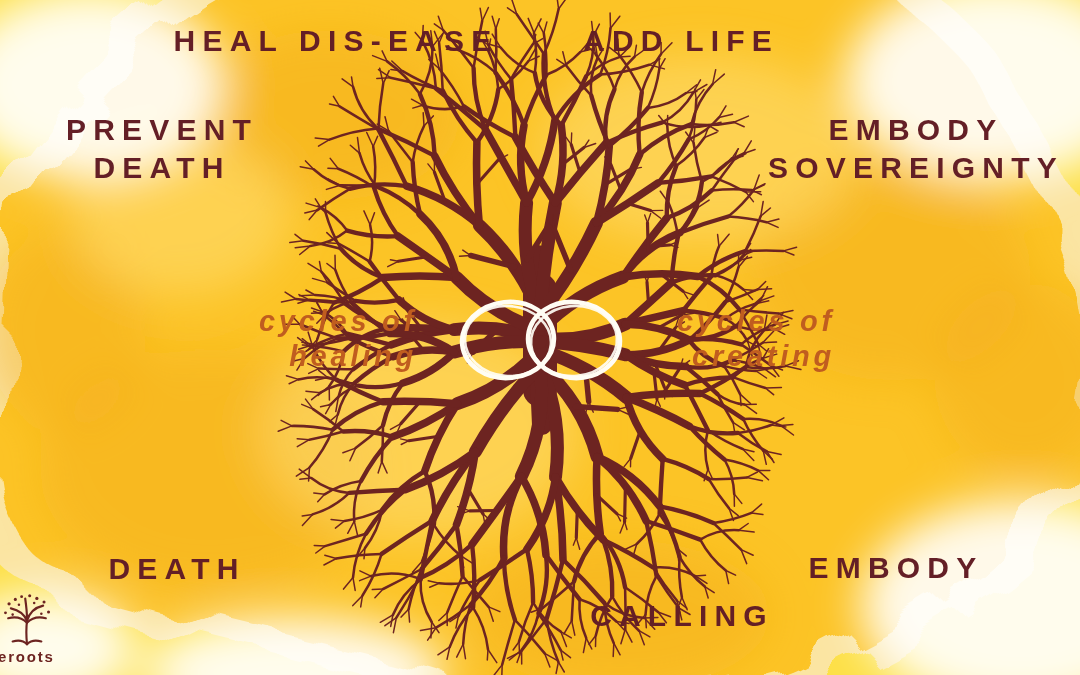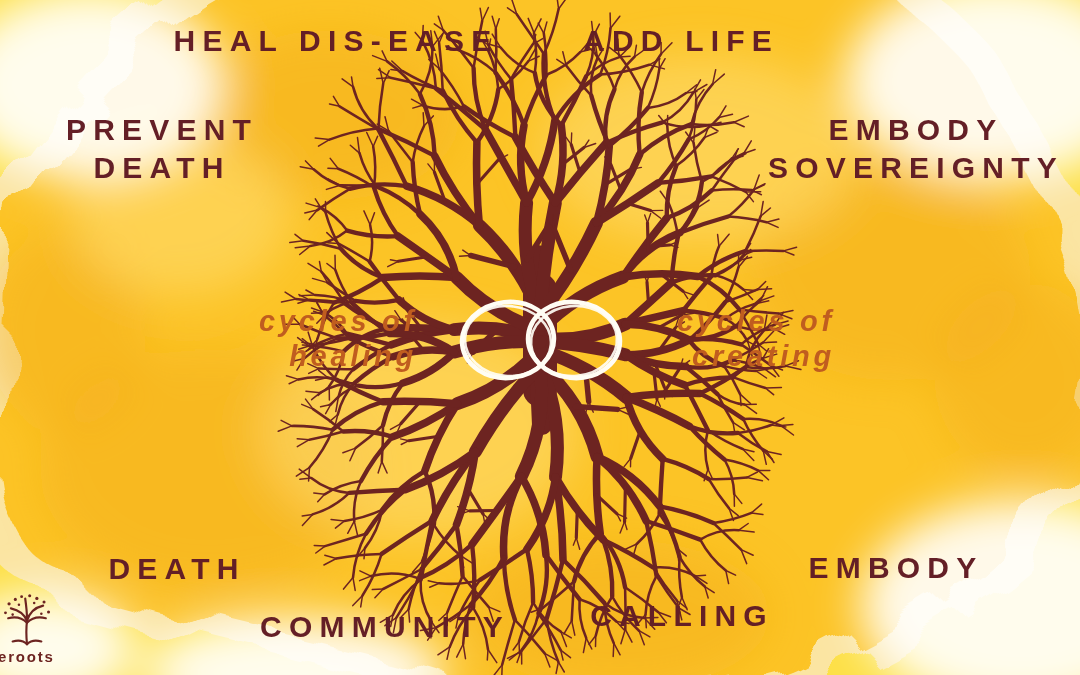--- a/index.html
+++ b/index.html
@@ -972,21 +972,20 @@
   <div class="cursive" style="left:338px;top:339px">
     <div>cycles of</div>
     <div>healing</div>
   </div>
   <div class="cursive" style="left:756px;top:339px">
     <div>cycles of</div>
     <div>creating</div>
   </div>
 
   <div class="cap" style="left:177px;top:569px">DEATH</div>
-  <div class="cap" style="left:385px;top:627px">COMMUNITY</div>
   <div class="cap" style="left:682px;top:616px">CALLING</div>
   <div class="cap" style="left:896px;top:568px">EMBODY</div>
 
   <div id="logo">
     <svg class="mark" width="54" height="52" viewBox="0 0 60 58" xmlns="http://www.w3.org/2000/svg">
       <g fill="none" stroke="#6d2421" stroke-width="2.4" stroke-linecap="round">
         <path d="M30,56 C29,46 29,38 30,30"></path>
         <path d="M30,56 C26,52 21,51 14,53"></path>
         <path d="M30,56 C34,52 39,51 46,53"></path>
         <path d="M30,30 C27,22 21,18 12,16"></path>

